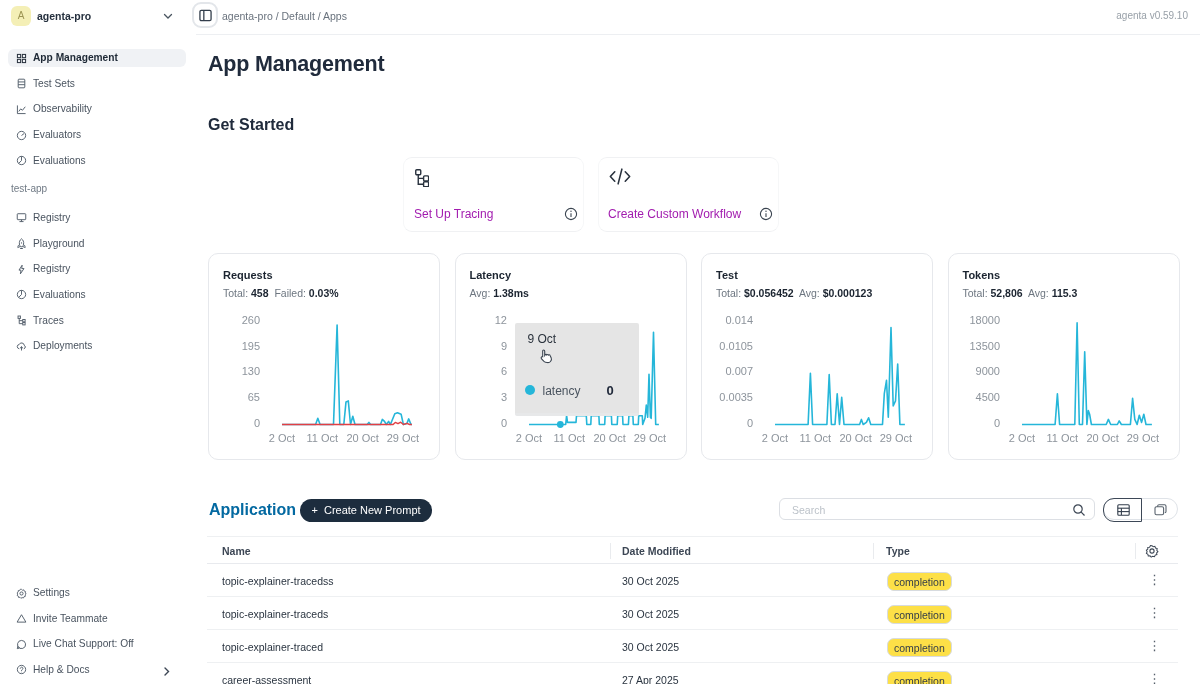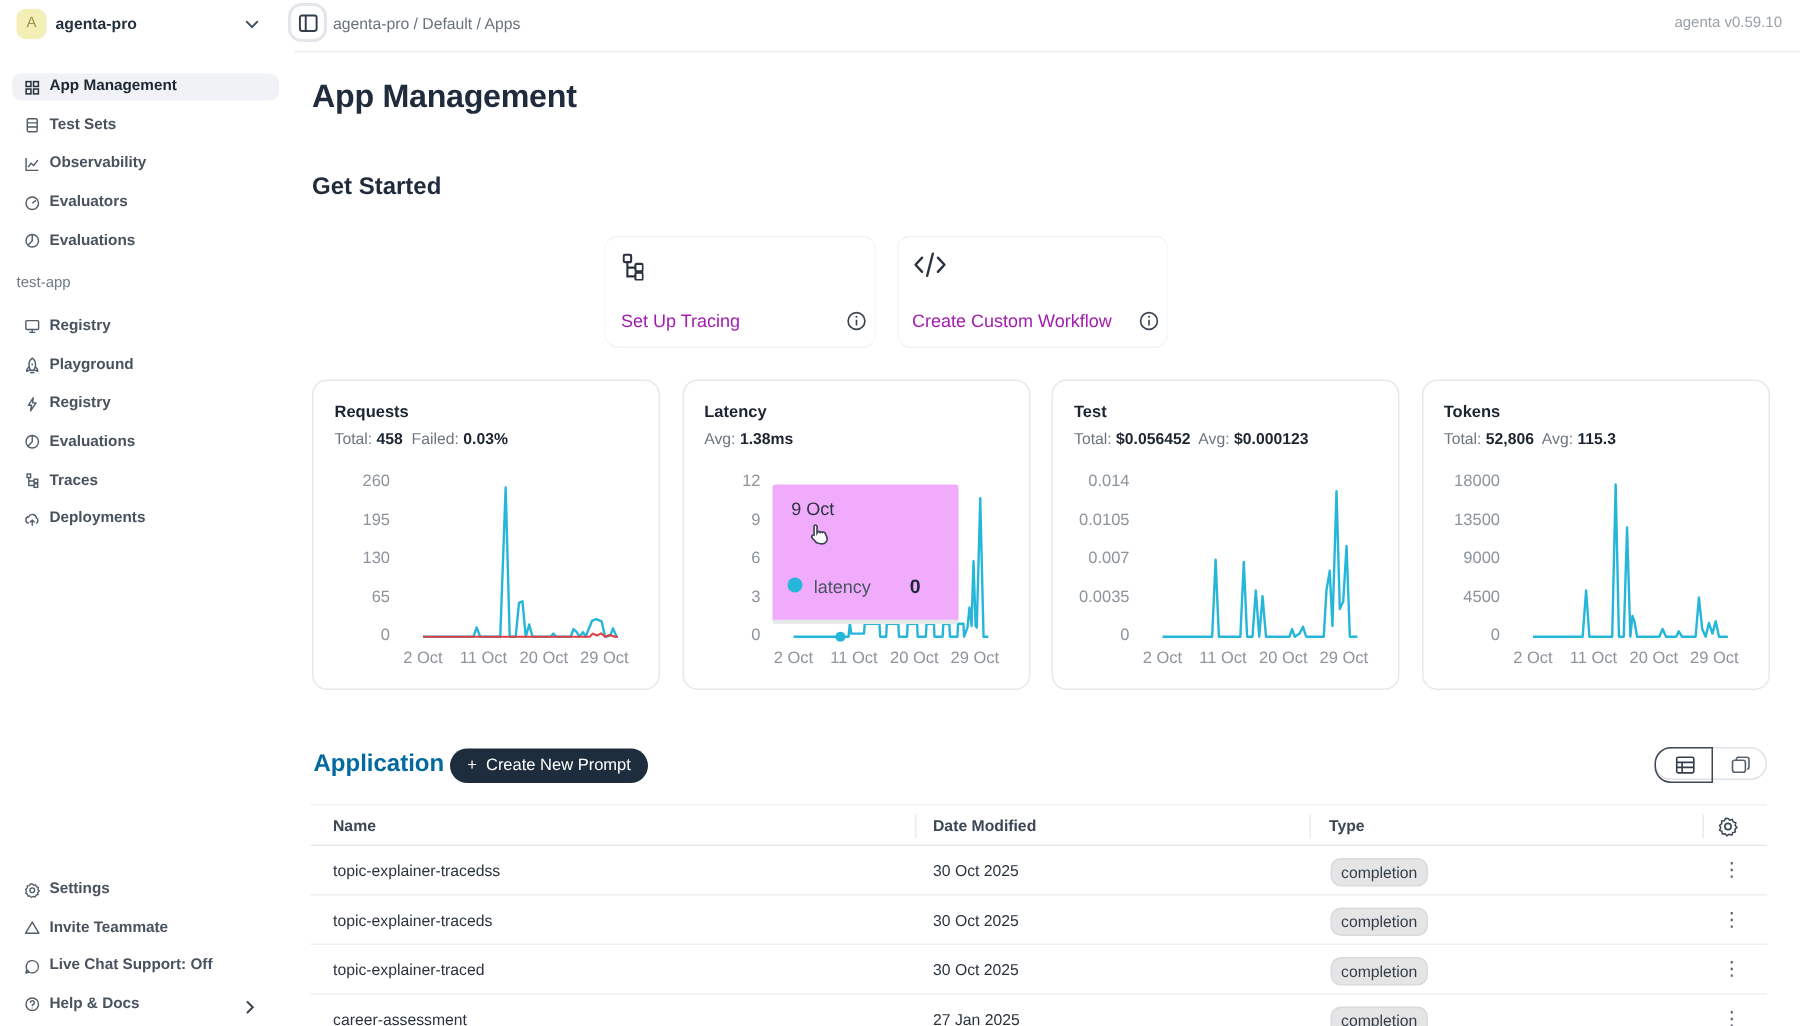--- a/index.html
+++ b/index.html
@@ -14,21 +14,21 @@
 #wschev { position:absolute; left:162px; top:10px; }
 #collapse-btn { position:absolute; left:192px; top:2px; width:26px; height:26px; border:2px solid #e3e6ea;
   border-radius:9px; background:#fff; }
 #collapse-btn svg { position:absolute; left:4.5px; top:4.5px; }
 #crumb { position:absolute; left:222px; top:10px; font-size:10.5px; color:#69727d; }
 #version { position:absolute; right:12px; top:10px; font-size:10px; color:#98a0a8; }
 
 #sidebar { position:absolute; left:0; top:34px; width:196px; height:650px; background:#fff; }
 .sitem { position:absolute; left:8px; width:178px; height:18px; border-radius:6px; }
 .sitem .ic { position:absolute; left:7.5px; top:3.5px; width:11px; height:11px; }
-.sitem .lb { position:absolute; left:25px; top:3px; font-size:10.2px; font-weight:700; color:#49535f; white-space:nowrap; }
+.sitem .lb { position:absolute; left:25px; top:3px; font-size:10.2px; font-weight:400; color:#49535f; white-space:nowrap; }
 .sitem.active { background:#f0f2f5; }
 .sitem.active .lb { color:#1d2835; font-weight:600; }
 .sgroup { position:absolute; left:11px; font-size:10px; color:#707a85; }
 
 #main { position:absolute; left:196px; top:34px; width:1004px; height:650px; }
 h1.title { position:absolute; left:12px; top:18px; font-size:21.5px; font-weight:600; color:#202b3c; letter-spacing:-0.2px; }
 h2.get { position:absolute; left:12px; top:82px; font-size:16px; font-weight:600; color:#202b3c; }
 
 .gcard { position:absolute; top:123px; width:181px; height:75px; border-radius:9px; background:#fff; border:1px solid #f6f7f8; border-top-color:#f0f1f3; border-bottom-color:#f0f1f3; }
 .gcard.dark { background:#1d2d3e; border-color:#1d2d3e; }
@@ -54,21 +54,21 @@
 #tleft { position:absolute; left:-1px; top:-1px; width:39px; height:24px; border:1.5px solid #3d4857; border-radius:11px 0 0 11px; }
 
 #apptable { position:absolute; left:11px; top:502px; width:971px; }
 .thead { position:absolute; left:0; top:0; width:971px; height:28px; border-top:1px solid #eef0f2; border-bottom:1px solid #e8eaee; }
 .thead .hc { position:absolute; top:7.5px; font-size:10.5px; font-weight:600; color:#3c4654; }
 .vline { position:absolute; top:6px; width:1px; height:16px; background:#e9ebee; }
 .trow { position:absolute; left:0; width:971px; height:33px; border-bottom:1px solid #eef0f2; }
 .trow .name { position:absolute; left:15px; top:10.5px; font-size:10.5px; color:#2a3440; }
 .trow .date { position:absolute; left:415px; top:10.5px; font-size:10.5px; color:#2a3440; }
 .pill { position:absolute; left:680px; top:7.5px; height:19px; padding:0 6px; border:1px solid #d7dbdf; border-radius:7px;
-  font-size:10.5px; color:#333d49; line-height:18px; background:#e5e5e5; }
+  font-size:10.5px; color:#333d49; line-height:18px; background:#fde047; }
 .dots { position:absolute; left:941px; top:8px; font-size:13px; color:#555e6a; text-align:center; width:10px; }
 </style>
 </head>
 <body>
 <div id="topbar">
   <div id="avatar">A</div>
   <div id="wsname">agenta-pro</div>
   <svg id="wschev" width="12" height="12" viewBox="0 0 12 12">
       <path d="M2.5 4.5 L6 8 L9.5 4.5" fill="none" stroke="#4a5560" stroke-width="1.3" stroke-linecap="round"></path>
     </svg>
@@ -292,21 +292,21 @@
       <text class="axis" x="43" y="70.3" text-anchor="end">6</text>
       <text class="axis" x="43" y="96" text-anchor="end">3</text>
       <text class="axis" x="43" y="121.6" text-anchor="end">0</text>
       <text class="axis" x="65" y="137" text-anchor="middle">2 Oct</text>
       <text class="axis" x="105.3" y="137" text-anchor="middle">11 Oct</text>
       <text class="axis" x="145.6" y="137" text-anchor="middle">20 Oct</text>
       <text class="axis" x="185.9" y="137" text-anchor="middle">29 Oct</text>
       <polyline fill="none" stroke="#25b6d9" stroke-width="1.6" stroke-linejoin="round" transform="translate(0,2.5)" points="65.0,117.0 96.3,117.0 101.7,117.0 102.6,107.8 103.5,114.9 112.0,114.9 112.5,108.3 122.3,108.3 122.8,117.0 126.8,117.0 127.2,108.3 134.9,108.3 135.3,117.0 140.7,117.0 141.1,108.3 147.4,108.3 147.8,117.0 153.2,117.0 153.7,108.3 158.6,108.3 159.0,117.0 164.4,117.0 164.9,108.3 168.9,108.3 169.3,117.0 174.3,117.0 174.7,108.3 178.3,108.3 178.7,117.0 181.0,110.8 182.3,97.5 183.7,109.8 185.0,66.7 186.4,109.8 187.2,110.8 189.5,24.7 191.7,117.0 194.9,117.0"></polyline>
       <circle cx="96.3" cy="119.5" r="3.4" fill="#25b6d9"></circle>
     </svg>
-    <div style="position:absolute;left:59px;top:69px;width:124px;height:93px;background:#f0abfc;border-bottom:3px solid #e7e8e9;border-radius:2px">
+    <div style="position:absolute;left:59px;top:69px;width:124px;height:93px;background:#e5e5e5;border-bottom:3px solid #e7e8e9;border-radius:2px">
       <div style="position:absolute;left:13px;top:9px;font-size:12px;color:#2b333d">9 Oct</div>
       <svg style="position:absolute;left:23px;top:25px" width="16" height="17" viewBox="0 0 16 16">
           <path d="M5.5 1.5 c0.8 0 1.2 0.5 1.2 1.2 V7 l0.4-0.6 c0.5-0.8 1.4-0.6 1.7 0 c0.3-0.5 1.2-0.6 1.6 0.1 c0.4-0.4 1.3-0.4 1.6 0.3 l1.2 2.6 c0.5 1.2 0.2 2.6-0.7 3.6 c-0.8 0.9-2.2 1.2-3.4 1 l-1.6-0.3 c-1-0.2-1.8-0.8-2.3-1.7 L3.4 10.2 c-0.4-0.7-0.2-1.5 0.4-1.9 c0.3-0.2 0.6-0.2 0.9-0.1 V2.7 c0-0.7 0.4-1.2 0.8-1.2 Z" fill="#fff" stroke="#3a4450" stroke-width="1.1"></path>
         </svg>
       <div style="position:absolute;left:10.5px;top:62px;width:10px;height:10px;border-radius:50%;background:#25b6d9"></div>
       <div style="position:absolute;left:28px;top:61px;font-size:12px;color:#4a545f">latency</div>
       <div style="position:absolute;left:92px;top:60px;font-size:13px;color:#20293a;font-weight:600">0</div>
     </div>
   </div>
   <div class="scard" style="left:505px">
@@ -336,20 +336,29 @@
       <text class="axis" x="43" y="121.6" text-anchor="end">0</text>
       <text class="axis" x="65" y="137" text-anchor="middle">2 Oct</text>
       <text class="axis" x="105.3" y="137" text-anchor="middle">11 Oct</text>
       <text class="axis" x="145.6" y="137" text-anchor="middle">20 Oct</text>
       <text class="axis" x="185.9" y="137" text-anchor="middle">29 Oct</text>
       <polyline fill="none" stroke="#25b6d9" stroke-width="1.6" stroke-linejoin="round" transform="translate(0,2.5)" points="65.0,117.0 98.1,117.0 100.4,86.2 102.6,117.0 117.8,117.0 120.1,15.4 122.3,117.0 125.5,117.0 127.7,44.2 129.9,117.0 131.3,103.1 132.6,106.7 134.4,117.0 149.2,117.0 151.4,111.9 153.7,117.0 160.4,117.0 162.2,113.4 164.4,117.0 173.4,117.0 175.6,90.8 177.8,111.9 180.1,117.0 182.3,107.8 184.6,114.9 186.8,106.7 189.0,117.0 194.9,117.0"></polyline>
     </svg>
   </div>
   <div id="apptitle">Application</div>
   <div id="newprompt">+&nbsp; Create New Prompt</div>
+  <div id="search">
+      <span>Search</span>
+    <svg width="14" height="14" viewBox="0 0 14 14">
+        <g fill="none" stroke="#3c4654" stroke-width="1.2">
+          <circle cx="6" cy="6" r="4.2"></circle>
+          <line x1="9.2" y1="9.2" x2="12.5" y2="12.5"></line>
+        </g>
+      </svg>
+  </div>
   <div id="toggles">
     <div id="tleft"></div>
     <svg style="position:absolute;left:13px;top:5px" width="13" height="12" viewBox="0 0 13 12">
         <g fill="none" stroke="#333e4c" stroke-width="1.1">
           <rect x="0.8" y="0.8" width="11.4" height="10.4" rx="1"></rect>
           <line x1="0.8" y1="4.2" x2="12.2" y2="4.2"></line>
           <line x1="0.8" y1="7.6" x2="12.2" y2="7.6"></line>
           <line x1="4.4" y1="4.2" x2="4.4" y2="11"></line>
         </g>
       </svg>
@@ -388,18 +397,18 @@
         <div class="dots">⋮</div>
       </div>
     <div class="trow" style="top:94px">
         <div class="name">topic-explainer-traced</div>
         <div class="date">30 Oct 2025</div>
         <div class="pill">completion</div>
         <div class="dots">⋮</div>
       </div>
     <div class="trow" style="top:127px">
         <div class="name">career-assessment</div>
-        <div class="date">27 Jan 2025</div>
+        <div class="date">27 Apr 2025</div>
         <div class="pill">completion</div>
         <div class="dots">⋮</div>
       </div>
   </div>
 </div>
 
 </body></html>

